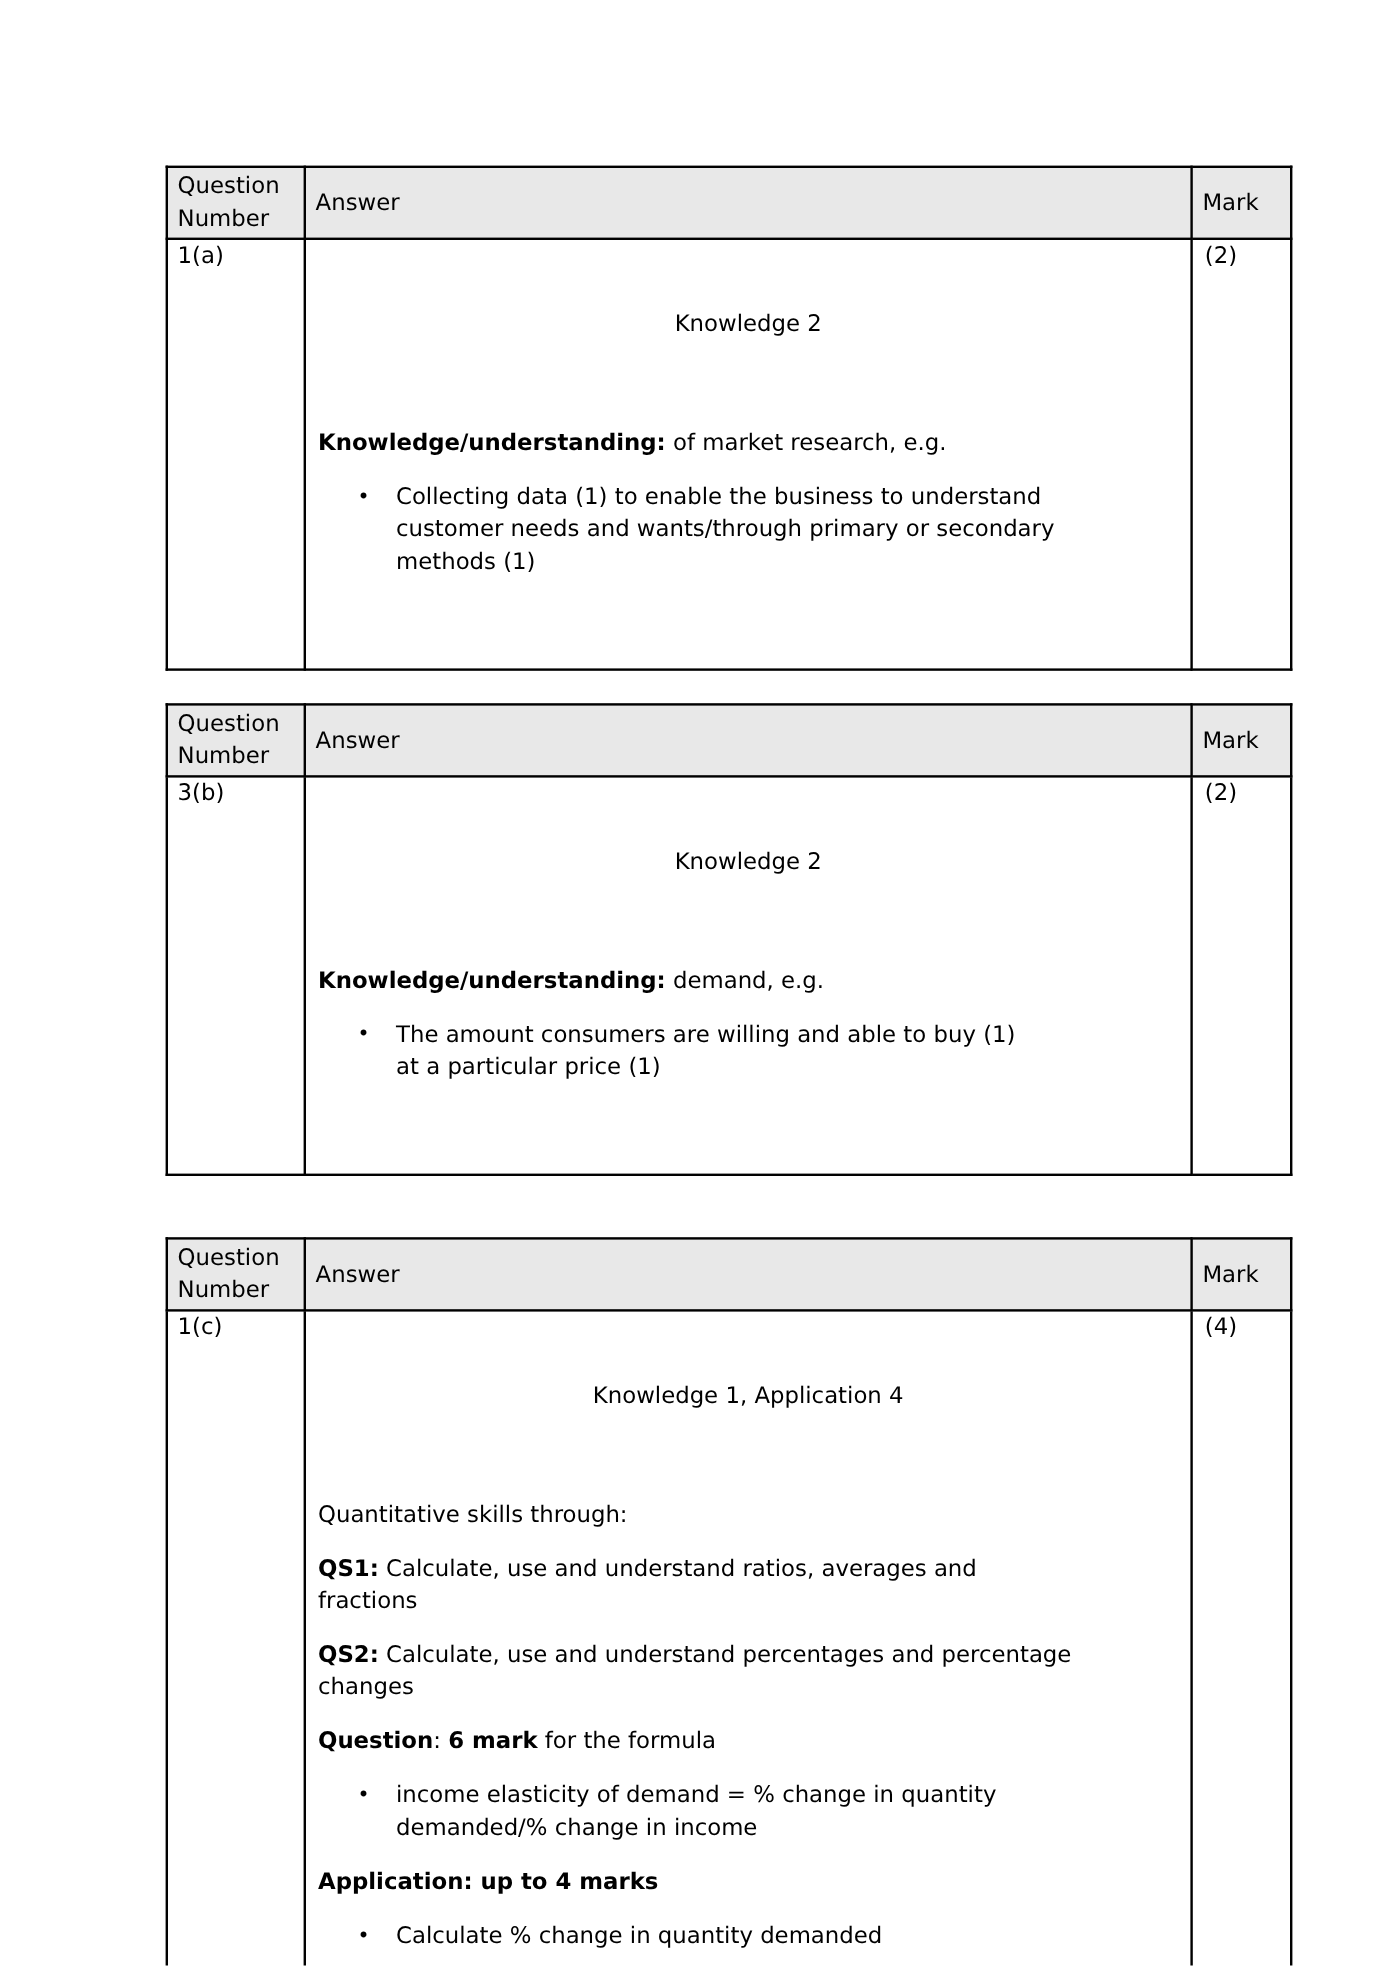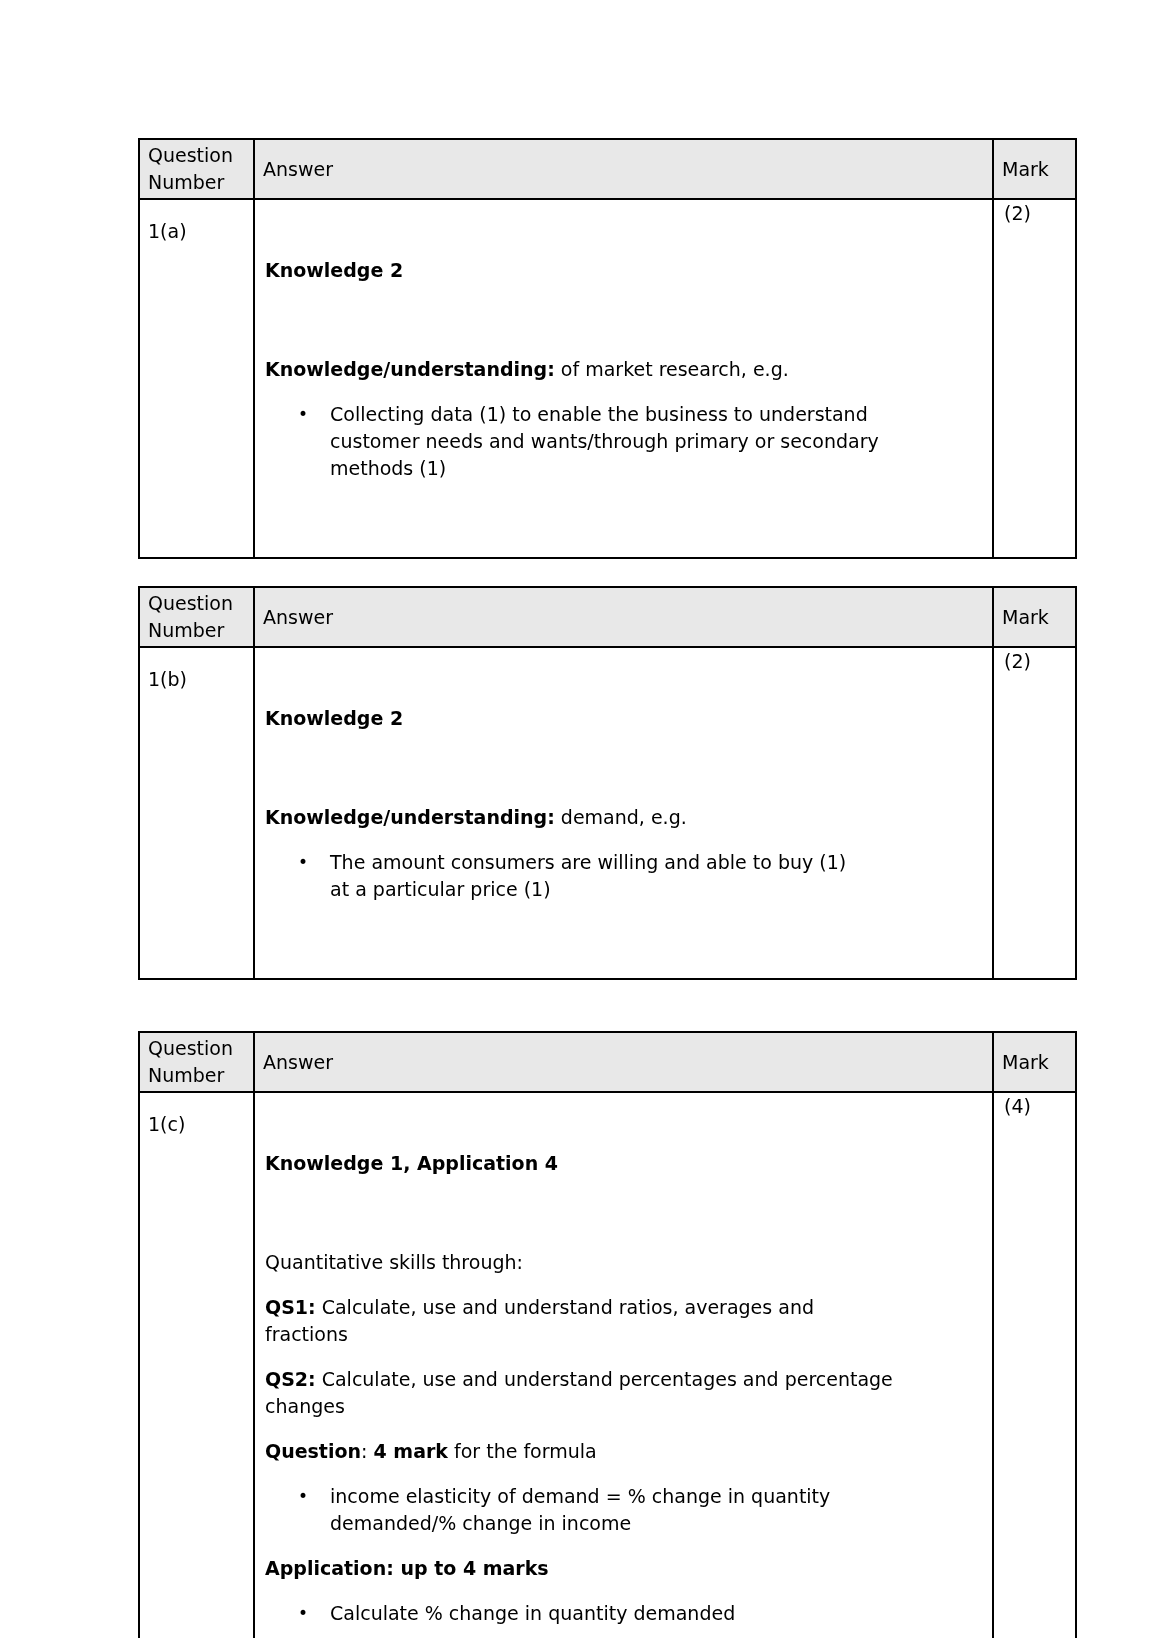--- a/index.html
+++ b/index.html
@@ -31,39 +31,40 @@
     font-weight: normal;
   }
   table.ms th {
     background: var(--header-bg, #e8e8e8);
     height: 51px;
     vertical-align: middle;
     padding: 2px 8px;
   }
   td.qnum {
     font-weight: bold;
-    padding: 18px 8px;
+    padding: 0 8px;
   }
   td.answer {
     padding: 3px 10px;
     white-space: pre-wrap;
   }
   td.mark {
     vertical-align: bottom;
     font-weight: bold;
     padding: 0 4px 40px 10px;
   }
   .t1 td.answer { height: 189px; }
   .t2 td.answer { height: 165px; }
   .t3 td.answer { height: 791px; }
   .t1 td.mark { padding-bottom: 40px; }
   .t2 td.mark { padding-bottom: 24px; }
   .t3 td.mark { padding-bottom: 45px; }
   .title {
-    font-weight: bold;
+    text-align: center;
+    font-weight: normal;
     margin: 0 0 18px 0;
   }
   .block {
     margin: 0 0 18px 0;
   }
   p.block { margin-top: 0; }
   .block-bullet {
     display: flex;
     padding-left: 33px;
   }
@@ -119,21 +120,21 @@
     </colgroup>
     <thead>
       <tr>
         <th>Question Number</th>
         <th>Answer</th>
         <th>Mark</th>
       </tr>
     </thead>
     <tbody>
       <tr>
-        <td class="qnum">1(b)</td>
+        <td class="qnum">3(b)</td>
         <td class="answer">
           <div class="title">Knowledge 2</div>
           <div><p class="block block-para"><b>Knowledge/understanding:</b> demand, e.g.</p><div class="block block-bullet"><span class="dot">•</span><span>The amount consumers are willing and able to buy (1)
 at a particular price (1)</span></div></div>
         </td>
         <td class="mark">
           <span>(2)</span>
         </td>
       </tr>
     </tbody>
@@ -154,21 +155,21 @@
         <th>Mark</th>
       </tr>
     </thead>
     <tbody>
       <tr>
         <td class="qnum">1(c)</td>
         <td class="answer">
           <div class="title">Knowledge 1, Application 4</div>
           <div><p class="block block-para">Quantitative skills through:</p><p class="block block-para"><b>QS1:</b> Calculate, use and understand ratios, averages and
 fractions</p><p class="block block-para"><b>QS2:</b> Calculate, use and understand percentages and percentage
-changes</p><p class="block block-para"><b>Question</b>: <b>4 mark</b> for the formula</p><div class="block block-bullet"><span class="dot">•</span><span>income elasticity of demand = % change in quantity
+changes</p><p class="block block-para"><b>Question</b>: <b>6 mark</b> for the formula</p><div class="block block-bullet"><span class="dot">•</span><span>income elasticity of demand = % change in quantity
 demanded/% change in income</span></div><p class="block block-para"><b>Application: up to 4 marks</b></p><div class="block block-bullet"><span class="dot">•</span><span>Calculate % change in quantity demanded</span></div></div>
         </td>
         <td class="mark">
           <span>(4)</span>
         </td>
       </tr>
     </tbody>
   </table>
 
 </div>

